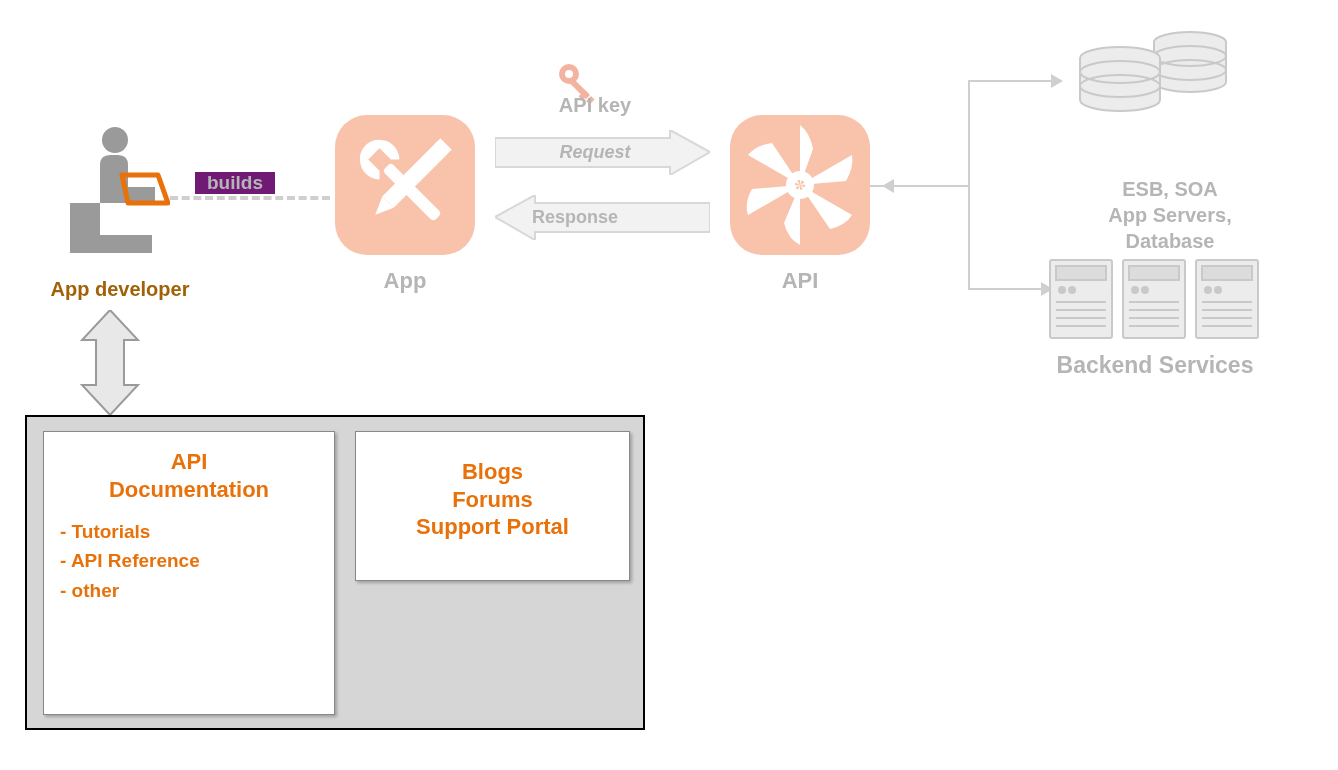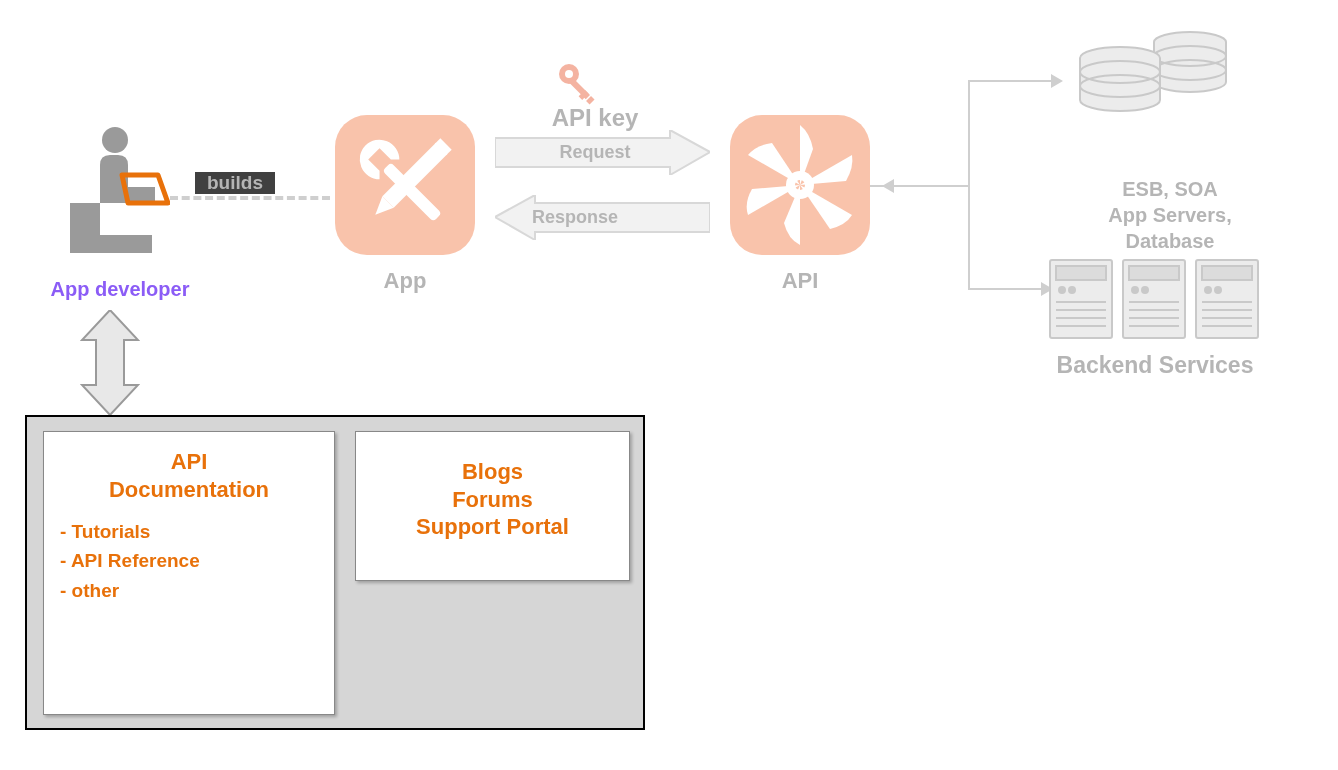--- a/index.html
+++ b/index.html
@@ -11,21 +11,21 @@
     font-family: Arial, Helvetica, sans-serif;
     position: relative;
     overflow: hidden;
   }
   .label {
     position: absolute;
     font-weight: bold;
     text-align: center;
   }
   .faded-label { color: #b5b5b5; }
-  .black-label { color: #8b5cf6; }
+  .black-label { color: #a16207; }
 
   
   .dev-figure {
     position: absolute;
     left: 60px;
     top: 125px;
     width: 110px;
     height: 130px;
   }
 
@@ -155,21 +155,21 @@
     <path d="M40 78 L40 40 Q40 30 50 30 L58 30 Q68 30 68 40 L68 62 L95 62 L95 78 Z" fill="#9a9a9a"></path>
 
     <circle cx="55" cy="15" r="13" fill="#9a9a9a"></circle>
 
     <path d="M62 50 L98 50 L108 78 L68 78 Z" fill="none" stroke="#e8710a" stroke-width="5" stroke-linejoin="round"></path>
   </svg>
 </div>
 <div class="label black-label" style="left:40px; top:278px; width:160px; font-size:20px;">App developer</div>
 
 <div class="builds-line"></div>
-<div class="label faded-label" style="left:195px; top:172px; width:80px; font-size:19px; background:#404040;">builds</div>
+<div class="label faded-label" style="left:195px; top:172px; width:80px; font-size:19px; background:#701a75;">builds</div>
 
 <div class="app-icon">
   <svg viewBox="0 0 140 140" width="140" height="140">
 
     <g transform="rotate(45 70 70)">
       <rect x="62" y="18" width="16" height="76" fill="#fff"></rect>
       <polygon points="62,94 78,94 70,112" fill="#fff"></polygon>
       <rect x="62" y="12" width="16" height="8" fill="#fff"></rect>
     </g>
 
@@ -204,28 +204,28 @@
   <svg viewBox="0 0 45 45" width="45" height="45">
     <g fill="#f4b3a1">
       <circle cx="14" cy="14" r="10"></circle>
       <circle cx="14" cy="14" r="4" fill="#fff"></circle>
       <rect x="18" y="18" width="24" height="6" transform="rotate(45 18 18)"></rect>
       <rect x="30" y="30" width="5" height="9" transform="rotate(45 30 30)"></rect>
       <rect x="36" y="36" width="5" height="7" transform="rotate(45 36 36)"></rect>
     </g>
   </svg>
 </div>
-<div class="label faded-label" style="left:530px; top:104px; width:130px; font-size:24px;">API key</div>
+<div class="label faded-label" style="left:530px; top:94px; width:130px; font-size:20px;">API key</div>
 
 <div class="req-arrow">
   <svg viewBox="0 0 215 45" width="215" height="45">
     <polygon points="0,8 175,8 175,0 215,22 175,45 175,37 0,37" fill="#f2f2f2" stroke="#d8d8d8" stroke-width="2"></polygon>
   </svg>
 </div>
-<div class="label faded-label" style="left:520px; top:142px; width:150px; font-size:18px;">Request</div>
+<div class="label faded-label" style="left:520px; top:142px; width:150px; font-size:18px;font-style:italic;">Request</div>
 
 <div class="resp-arrow">
   <svg viewBox="0 0 215 45" width="215" height="45">
     <polygon points="215,8 40,8 40,0 0,22 40,45 40,37 215,37" fill="#f2f2f2" stroke="#d8d8d8" stroke-width="2"></polygon>
   </svg>
 </div>
 <div class="label faded-label" style="left:500px; top:207px; width:150px; font-size:18px;">Response</div>
 
 <div class="updown-arrow">
   <svg viewBox="0 0 60 105" width="60" height="105">

